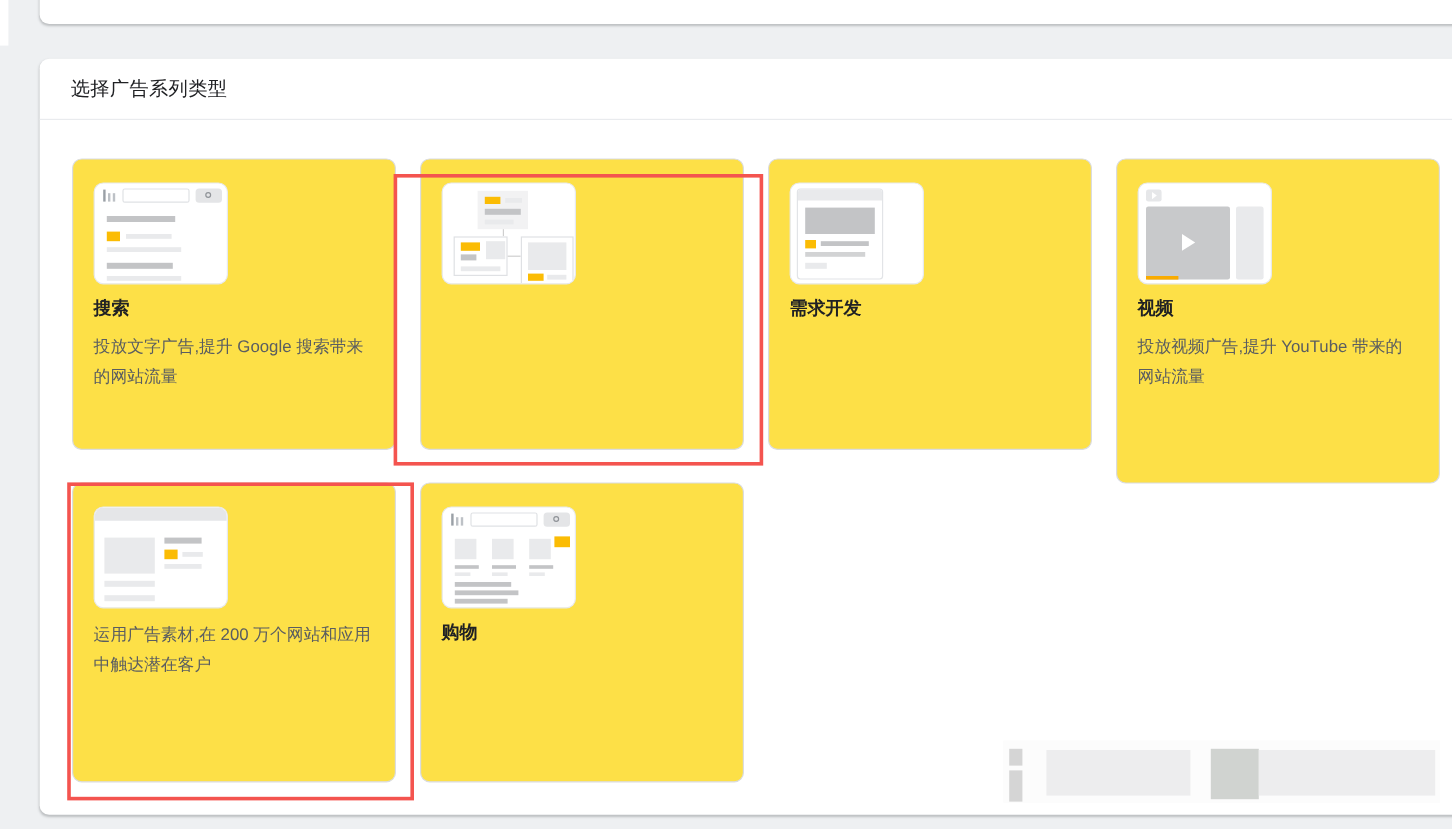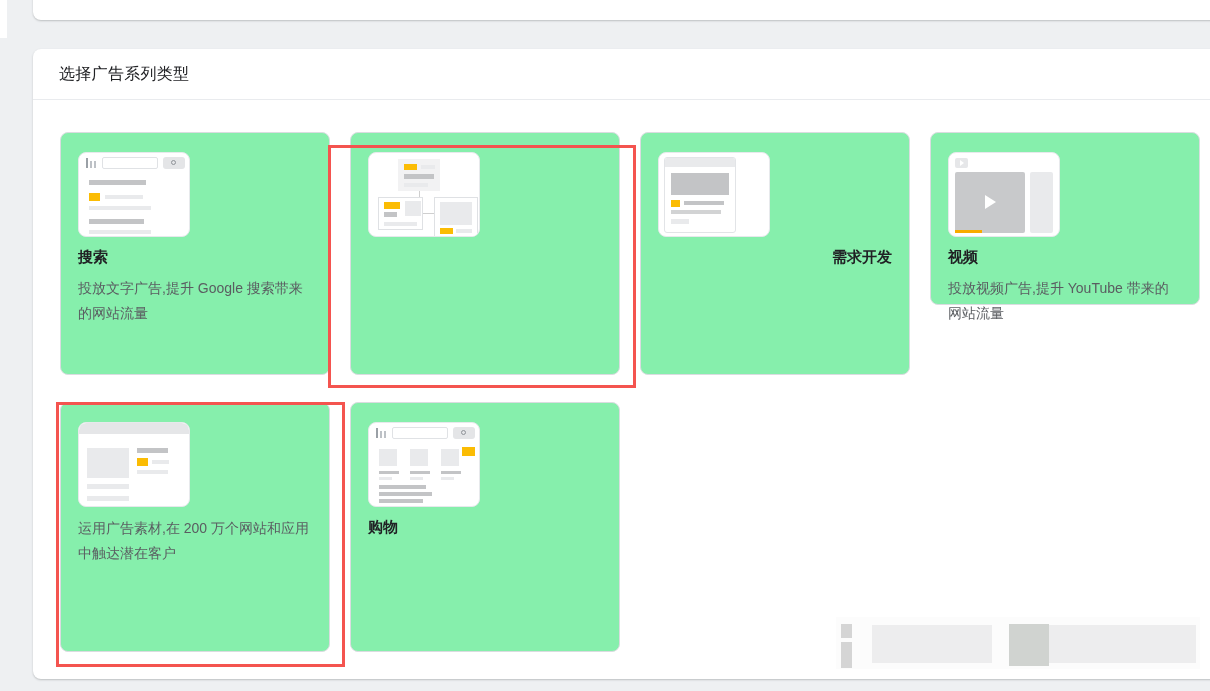--- a/index.html
+++ b/index.html
@@ -19,21 +19,21 @@
     position:absolute;left:33px;top:49px;right:-12px;height:630px;background:#fff;
     border-radius:8px 0 0 8px;box-shadow:0 1px 2px rgba(60,64,67,.28);
   }
   .panel-header{
     height:51px;border-bottom:1px solid #e9ebee;display:flex;align-items:center;
     padding-left:26px;box-sizing:border-box;
   }
   .panel-title{font-size:16px;font-weight:500;color:#202124;letter-spacing:.3px;}
   
   .card{
-    position:absolute;width:270px;background:#86efac;border:1px solid #dadce0;border-radius:8px;
+    position:absolute;width:270px;background:#fde047;border:1px solid #dadce0;border-radius:8px;
     box-sizing:border-box;padding:19px 17px;z-index:2;
   }
   .card-title{margin-top:11px;font-size:15px;font-weight:700;color:#202124;}
   .card-desc{margin-top:9px;font-size:14px;line-height:25px;color:#5a5d61;}
   .card-desc a{color:#1a73e8;text-decoration:underline;margin-left:3px;cursor:pointer;}
   
   .thumb{
     width:112px;height:85px;border:1px solid #e7e9ec;border-radius:8px;background:#fff;
     position:relative;box-sizing:border-box;overflow:hidden;
   }
@@ -114,35 +114,35 @@
     </div>
     <div style="left:54px;top:60px;width:11px;height:1px;background:#cfcfcf;"></div>
     <div style="left:65px;top:44px;width:44px;height:40px;border:1px solid #dfe1e4;background:#fff;">
       <div class="gl" style="left:5px;top:4px;width:32px;height:23px;"></div>
       <div class="y" style="left:5px;top:30px;width:13px;height:6px;"></div>
       <div class="gl" style="left:21px;top:31px;width:16px;height:4px;"></div>
     </div>
   </div>
 </div>
 
-<div class="card" style="left:640px;top:132px;height:243px;text-align:right;">
+<div class="card" style="left:640px;top:132px;height:243px;">
   <div class="thumb">
     <div style="left:5px;top:4px;width:72px;height:76px;border:1px solid #e2e4e7;border-radius:3px;background:#fff;">
       <div style="left:0;top:0;width:100%;height:9px;background:#e9eaec;border-radius:2px 2px 0 0;"></div>
       <div class="gm" style="left:6px;top:15px;width:58px;height:22px;"></div>
       <div class="y" style="left:6px;top:42px;width:9px;height:7px;"></div>
       <div class="gm" style="left:19px;top:43px;width:40px;height:4px;"></div>
       <div class="gm" style="left:6px;top:52px;width:50px;height:4px;opacity:.75;"></div>
       <div class="gl" style="left:6px;top:61px;width:18px;height:5px;"></div>
     </div>
   </div>
   <div class="card-title">需求开发</div>
 </div>
 
-<div class="card" style="left:930px;top:132px;height:173px;">
+<div class="card" style="left:930px;top:132px;height:271px;">
   <div class="thumb">
     <div style="left:6px;top:5px;width:13px;height:10px;background:#e6e7e9;border-radius:2px;">
       <div class="tri" style="left:5px;top:2px;border-left:4px solid #fff;border-top:3px solid transparent;border-bottom:3px solid transparent;"></div>
     </div>
     <div style="left:6px;top:19px;width:70px;height:61px;background:#c8c9cb;border-radius:2px;">
       <div class="tri" style="left:30px;top:23px;border-left:11px solid #fff;border-top:7px solid transparent;border-bottom:7px solid transparent;"></div>
       <div style="left:0;bottom:0;width:27px;height:3px;background:#f9ab00;"></div>
     </div>
     <div class="gl" style="left:81px;top:19px;width:23px;height:61px;border-radius:2px;"></div>
   </div>

